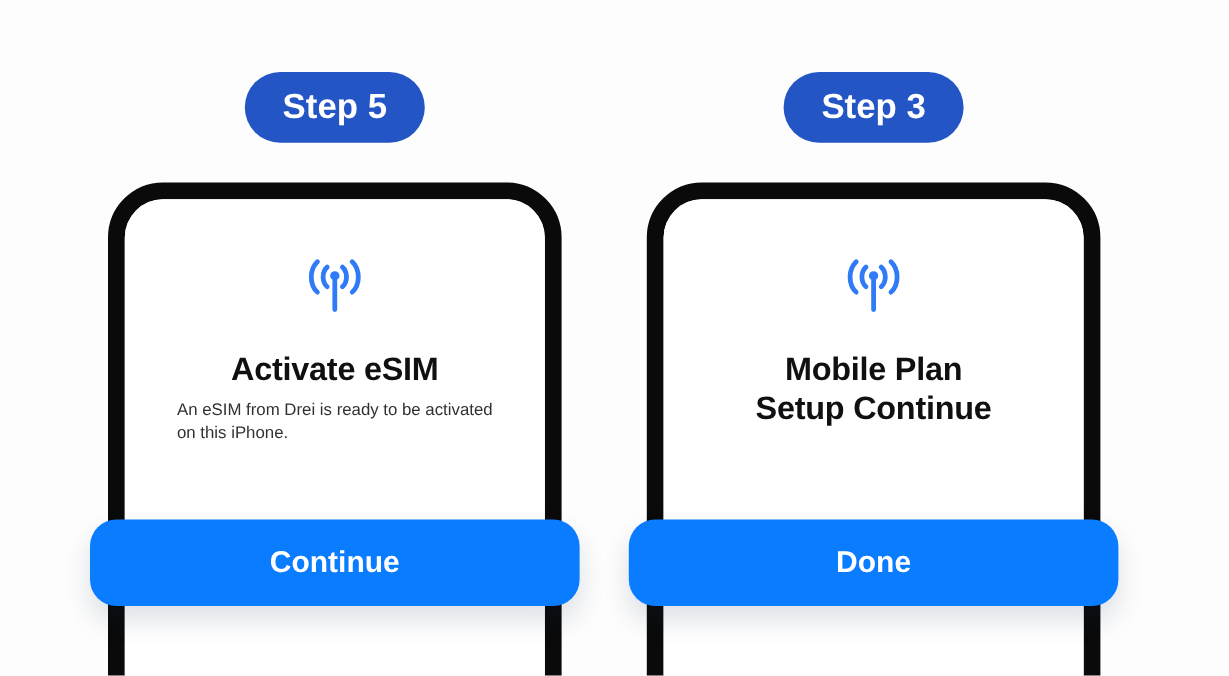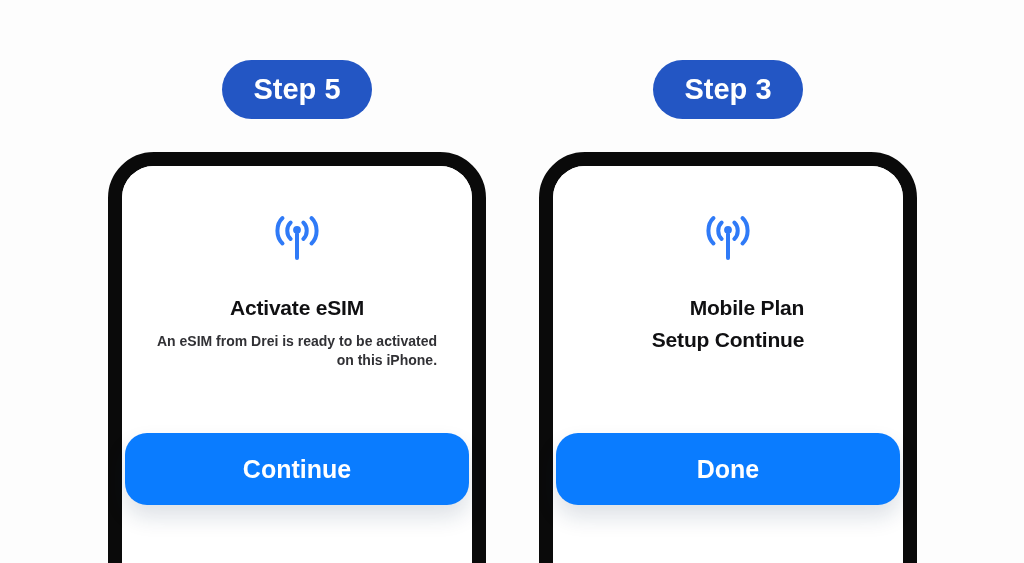--- a/index.html
+++ b/index.html
@@ -18,21 +18,21 @@
     overflow:hidden;
     background:var(--page-background);
     font-family:"Liberation Sans","DejaVu Sans",sans-serif;
   }
   .step{
     position:absolute;
     top:0;
     width:420px;
     height:563px;
   }
-  .step.left{left:87px;}
+  .step.left{left:69px;}
   .step.right{left:518px;}
   .badge{
     position:absolute;
     top:60px;
     left:50%;
     transform:translateX(-50%);
     min-width:150px;
     height:59px;
     line-height:59px;
     padding:0 28px;
@@ -73,43 +73,43 @@
   }
   .antenna .stroke{
     fill:none;
     stroke:var(--antenna-icon);
     stroke-width:4.4;
     stroke-linecap:round;
   }
   .antenna .dot{fill:var(--antenna-icon);}
   .title{
     margin-top:28px;
-    font-size:21px;
+    font-size:27px;
     line-height:32px;
     font-weight:700;
     color:var(--title-text);
-    text-align:right;
+    text-align:center;
     white-space:pre-line;
     letter-spacing:-0.2px;
   }
   .subtitle{
     margin-top:8px;
     font-size:14px;
     line-height:19px;
-    font-weight:700;
+    font-weight:400;
     color:var(--subtitle-text);
-    text-align:right;
+    text-align:left;
     white-space:pre-line;
   }
   .action{
     position:absolute;
     top:433px;
     left:50%;
     transform:translateX(-50%);
-    width:344px;
+    width:408px;
     height:72px;
     border:none;
     border-radius:22px;
     background:var(--action-button);
     color:#ffffff;
     font-family:inherit;
     font-size:25px;
     font-weight:700;
     text-align:center;
     cursor:pointer;

